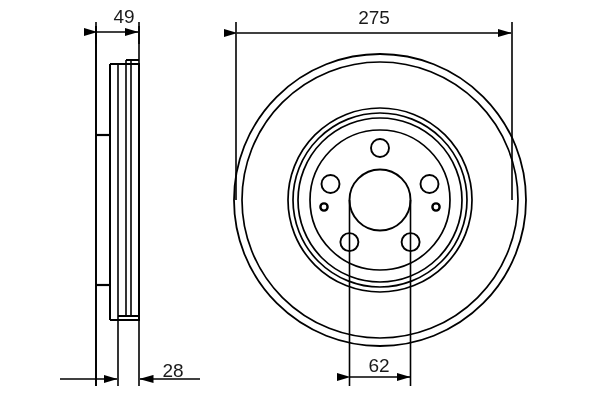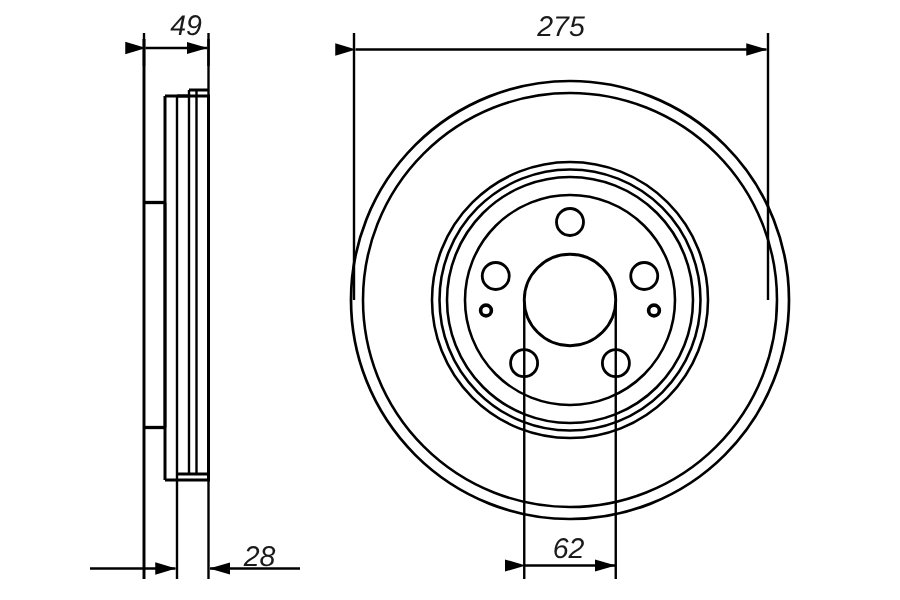--- a/index.html
+++ b/index.html
@@ -11,21 +11,20 @@
     width: 600px;
     height: 400px;
     font-family: "Liberation Sans", sans-serif;
     overflow: hidden;
   }
   #drawing-root {
     position: relative;
     width: 600px;
     height: 400px;
     background: #ffffff;
-    font-style: italic;
   }
   svg#technical-drawing {
     display: block;
     width: 600px;
     height: 400px;
   }
   .dim-text {
     font-family: "Liberation Sans", sans-serif;
     font-size: 19px;
     fill: #1a1a1a;

